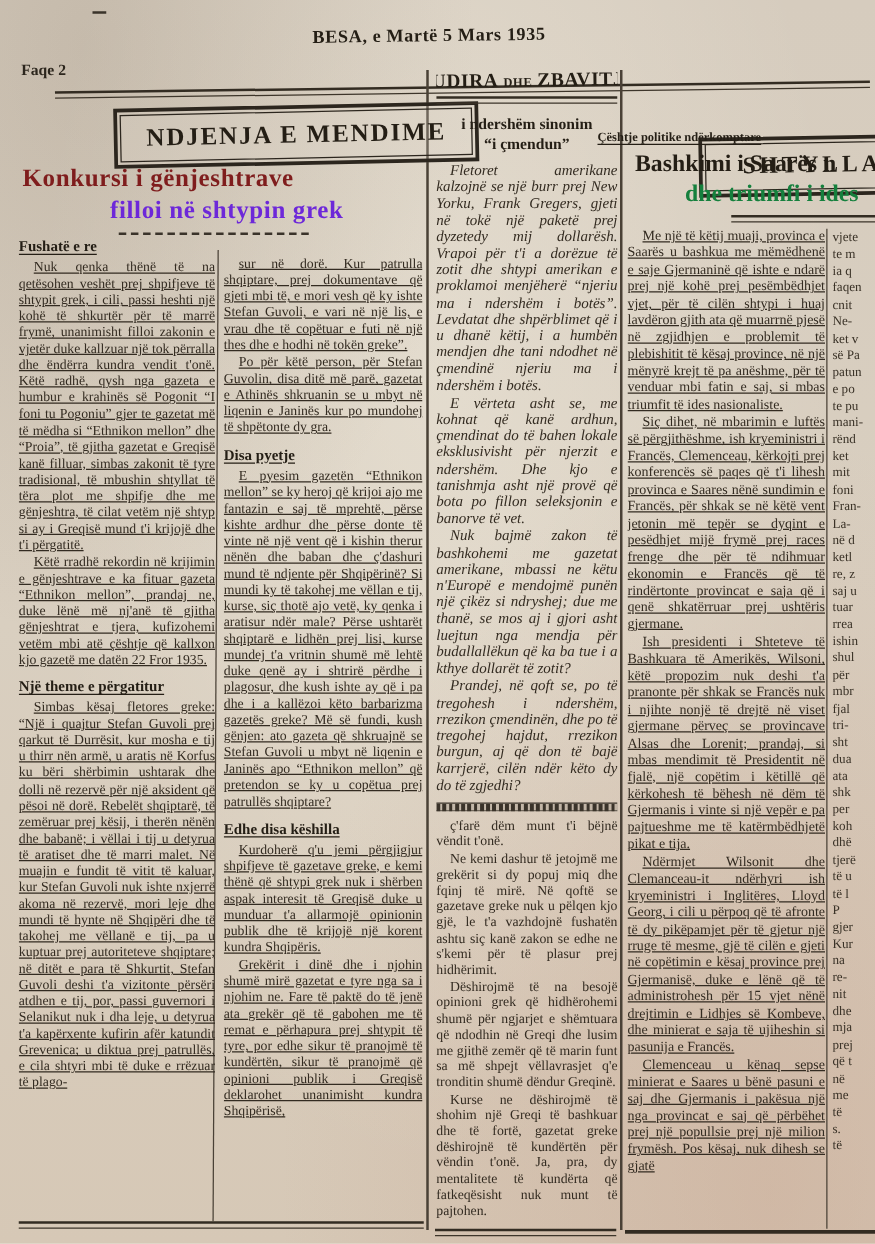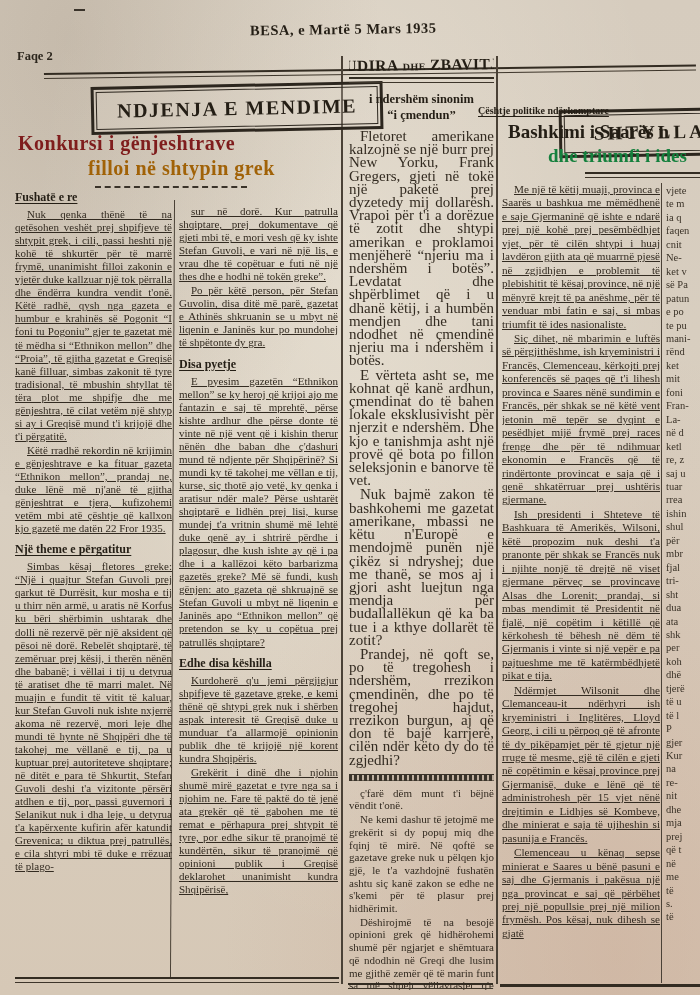--- a/index.html
+++ b/index.html
@@ -30,40 +30,40 @@
   
   .dbox{border:3px solid #2c261e;position:relative;display:flex;align-items:center;justify-content:center;}
   .dbox::after{content:"";position:absolute;inset:2px;border:1px solid #2c261e;pointer-events:none;}
   .left-box{left:44px;top:84px;width:286px;height:42px;transform:rotate(-1.2deg);background:rgba(222,214,202,0.25);}
   .left-box .t{font-size:20px;font-weight:bold;letter-spacing:1.5px;color:#241e15;white-space:nowrap;}
   .right-box{left:512px;top:60px;width:220px;height:42px;transform:rotate(-1deg);justify-content:flex-start;padding-left:32px;}
   .right-box .t{font-size:19px;font-weight:bold;letter-spacing:3px;color:#241e15;white-space:nowrap;}
 
   
   .lh1{left:18px;top:132px;font-size:20px;font-weight:bold;letter-spacing:0.5px;color:#7f1d1d;white-space:nowrap;}
-  .lh2{left:88px;top:157px;font-size:20px;font-weight:bold;letter-spacing:0.5px;color:#a16207;white-space:nowrap;text-align:center;}
+  .lh2{left:88px;top:157px;font-size:20px;font-weight:bold;letter-spacing:0.5px;color:#6d28d9;white-space:nowrap;text-align:center;}
   .lh-underline{left:95px;top:186px;width:152px;border-top:2px dashed #3a332a;height:0;}
 
   
   .col{position:absolute;overflow:hidden;text-align:justify;}
   .col p{margin:0 0 1px 0;text-indent:12px;text-decoration:underline;}
   .col .subhead{font-weight:bold;text-decoration:underline;text-underline-offset:2px;
                 font-size:12px;margin:8px 0 4px 0;text-indent:0;color:#241e15;}
   .left-col1{left:15px;top:183px;width:157px;height:794px;font-size:11px;line-height:13.05px;}
   .left-col2{left:179px;top:205px;width:159px;height:772px;font-size:11px;line-height:13.05px;}
 
   
   .mid-col{left:349px;top:56px;width:145px;height:934px;overflow:hidden;position:absolute;}
   .mid-title{display:flex;align-items:baseline;justify-content:center;gap:4px;transform:rotate(-0.8deg);
              font-weight:bold;color:#241e15;white-space:nowrap;}
   .mid-title .big{font-size:15.5px;letter-spacing:0.5px;}
   .mid-title .small{font-size:10px;letter-spacing:0.5px;}
   .mid-title-rule{margin-top:3px;}
   .mid-subtitle{text-align:center;font-weight:bold;font-size:12.5px;line-height:16px;margin-top:8px;color:#241e15;}
-  .mid-italic{font-size:15px;line-height:13.2px;text-align:justify;margin-top:7px;}
+  .mid-italic{font-style:italic;font-size:12px;line-height:13.2px;text-align:justify;margin-top:7px;}
   .mid-italic p{margin:0 0 1px 0;text-indent:11px;}
   .wavy{height:5px;margin:7px 0 6px 0;
         background:
           repeating-linear-gradient(90deg,#3a332a 0 3px,rgba(58,51,42,0.15) 3px 5px);
         border-top:1px solid #3a332a;border-bottom:1px solid rgba(58,51,42,0.6);}
   .mid-roman{font-size:11px;line-height:12.7px;text-align:justify;}
   .mid-roman p{margin:0 0 1px 0;text-indent:11px;}
 
   
   .kicker{left:478px;top:105px;font-size:10px;font-weight:bold;text-decoration:underline;

